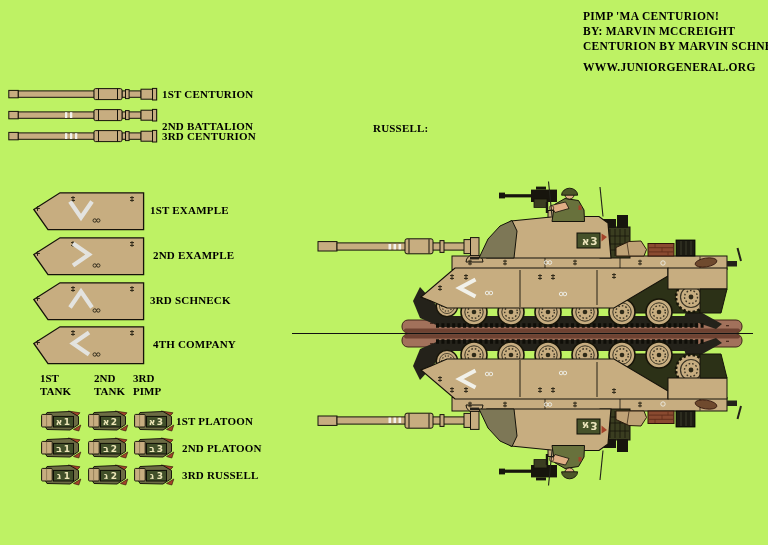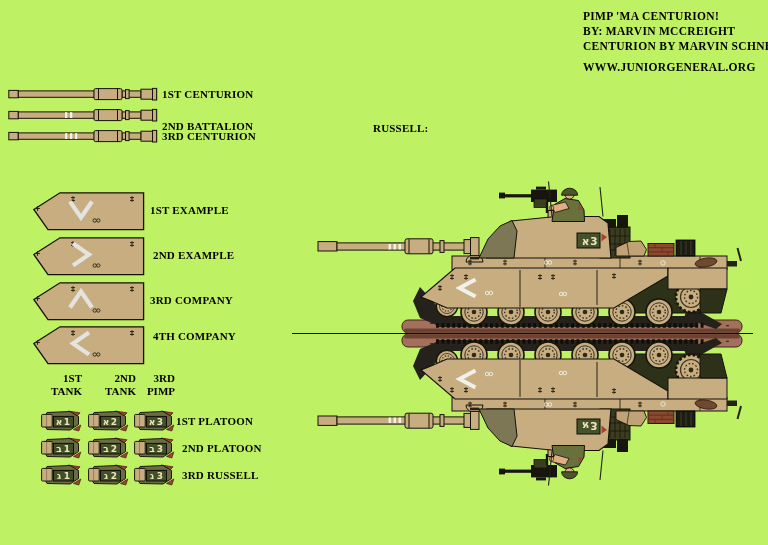--- a/index.html
+++ b/index.html
@@ -3,21 +3,21 @@
 <meta charset="utf-8">
 <style>
   html,body{margin:0;padding:0;background:#fff;}
   #page{position:relative;width:768px;height:545px;background:#bef264;overflow:hidden;
         font-family:"Liberation Serif",serif;}
   .abs{position:absolute;}
   .lbl{position:absolute;font:bold 11px "Liberation Serif",serif;color:#000;
        letter-spacing:.2px;white-space:nowrap;}
   .title-line{position:absolute;font:bold 11.5px "Liberation Serif",serif;color:#000;
        letter-spacing:.3px;white-space:nowrap;}
-  .col-h{position:absolute;width:42px;text-align:right;
+  .col-h{position:absolute;width:42px;text-align:left;
        font:bold 11px "Liberation Serif",serif;line-height:13px;color:#000;}
   .plate-sm{font:bold 9px "DejaVu Sans",sans-serif;fill:#EDE6B8;text-anchor:middle;}
   .plate-txt{font:bold 10.5px "DejaVu Sans",sans-serif;fill:#ECE5BD;text-anchor:middle;}
   .fold-line{position:absolute;left:292px;top:333px;width:461px;height:1px;background:#111;}
   .tank-flip{transform:scaleY(-1);transform-origin:50% 50%;}
 </style>
 </head>
 <body>
 
 <div id="page">
@@ -125,27 +125,27 @@
   <svg class="abs" style="left:33px;top:237px" width="112" height="39">
     <use href="#company-shape"></use>
     <polyline fill="none" stroke="#E3E3DF" stroke-width="4.2" points="40,6.5 56,17.5 40,28.5"></polyline>
   </svg>
   <div class="lbl" style="left:153px;top:249px">2ND EXAMPLE</div>
 
   <svg class="abs" style="left:33px;top:282px" width="112" height="39">
     <use href="#company-shape"></use>
     <polyline fill="none" stroke="#E3E3DF" stroke-width="4.2" points="37,25.5 48,9.5 59,25.5"></polyline>
   </svg>
-  <div class="lbl" style="left:150px;top:294px">3RD COMPANY</div>
+  <div class="lbl" style="left:150px;top:294px">3RD SCHNECK</div>
 
   <svg class="abs" style="left:33px;top:326px" width="112" height="39">
     <use href="#company-shape"></use>
     <polyline fill="none" stroke="#E3E3DF" stroke-width="4.2" points="56,6.5 40,17.5 56,28.5"></polyline>
   </svg>
-  <div class="lbl" style="left:153px;top:330px">4TH COMPANY</div>
+  <div class="lbl" style="left:153px;top:338px">4TH COMPANY</div>
 
   <div class="col-h" style="left:40px;top:372px">1ST TANK</div>
   <div class="col-h" style="left:94px;top:372px">2ND TANK</div>
   <div class="col-h" style="left:133px;top:372px">3RD PIMP</div>
 
   <svg class="abs" style="left:40px;top:410px" width="42" height="22">
     <use href="#mini-turret"></use>
     <text class="plate-sm" x="19" y="15">א</text>
     <text class="plate-sm" x="27" y="15">1</text>
   </svg>

